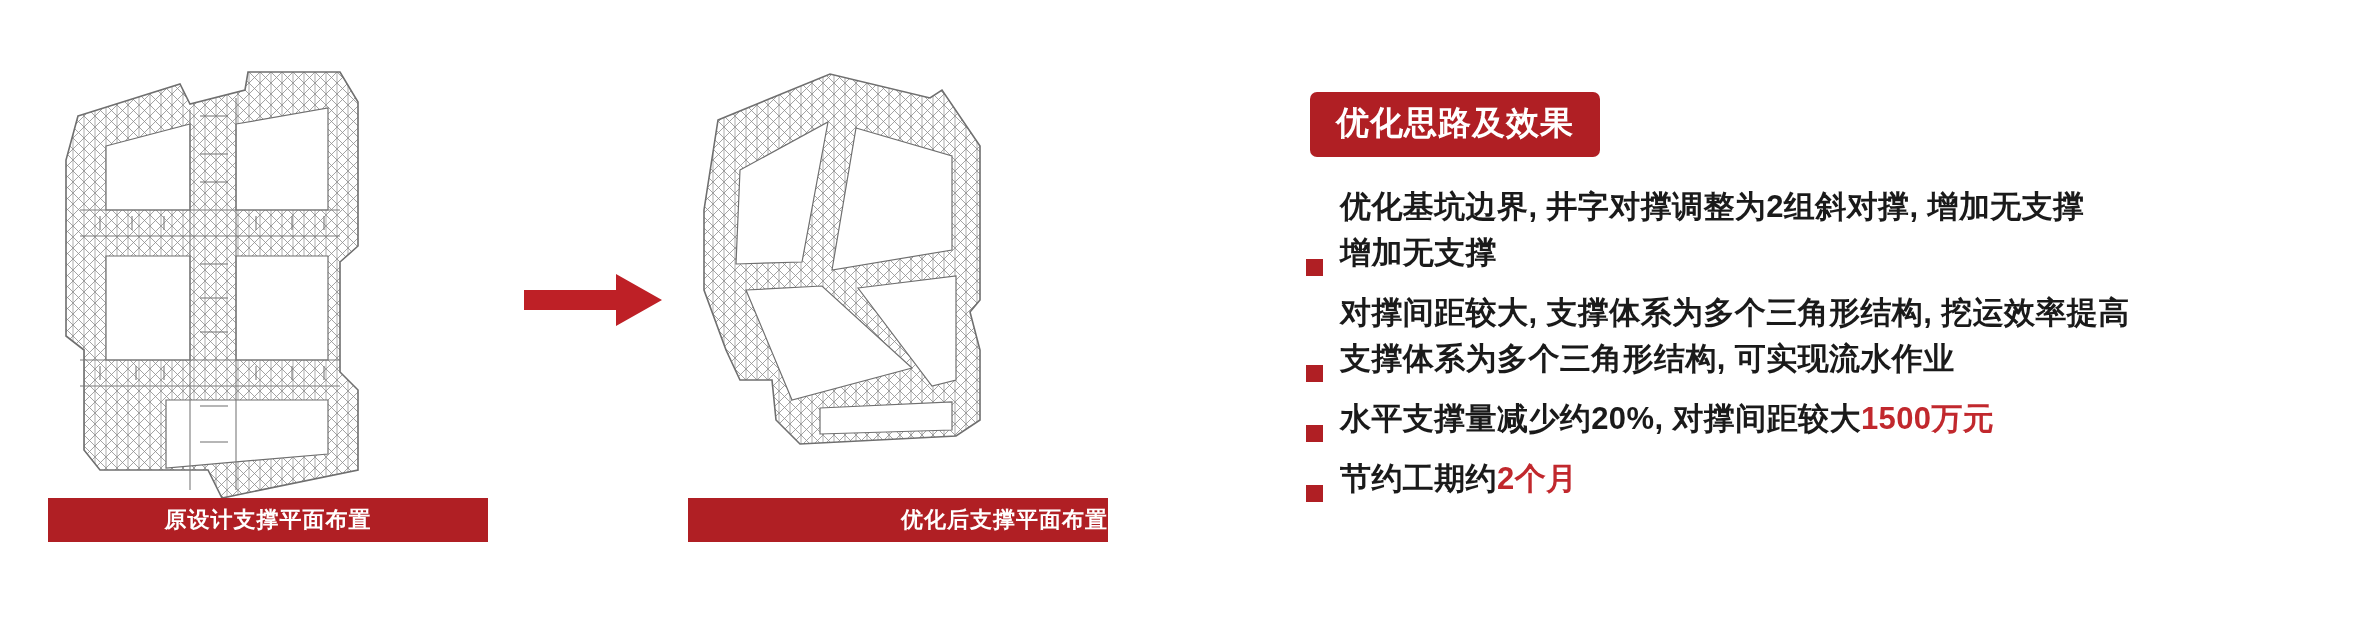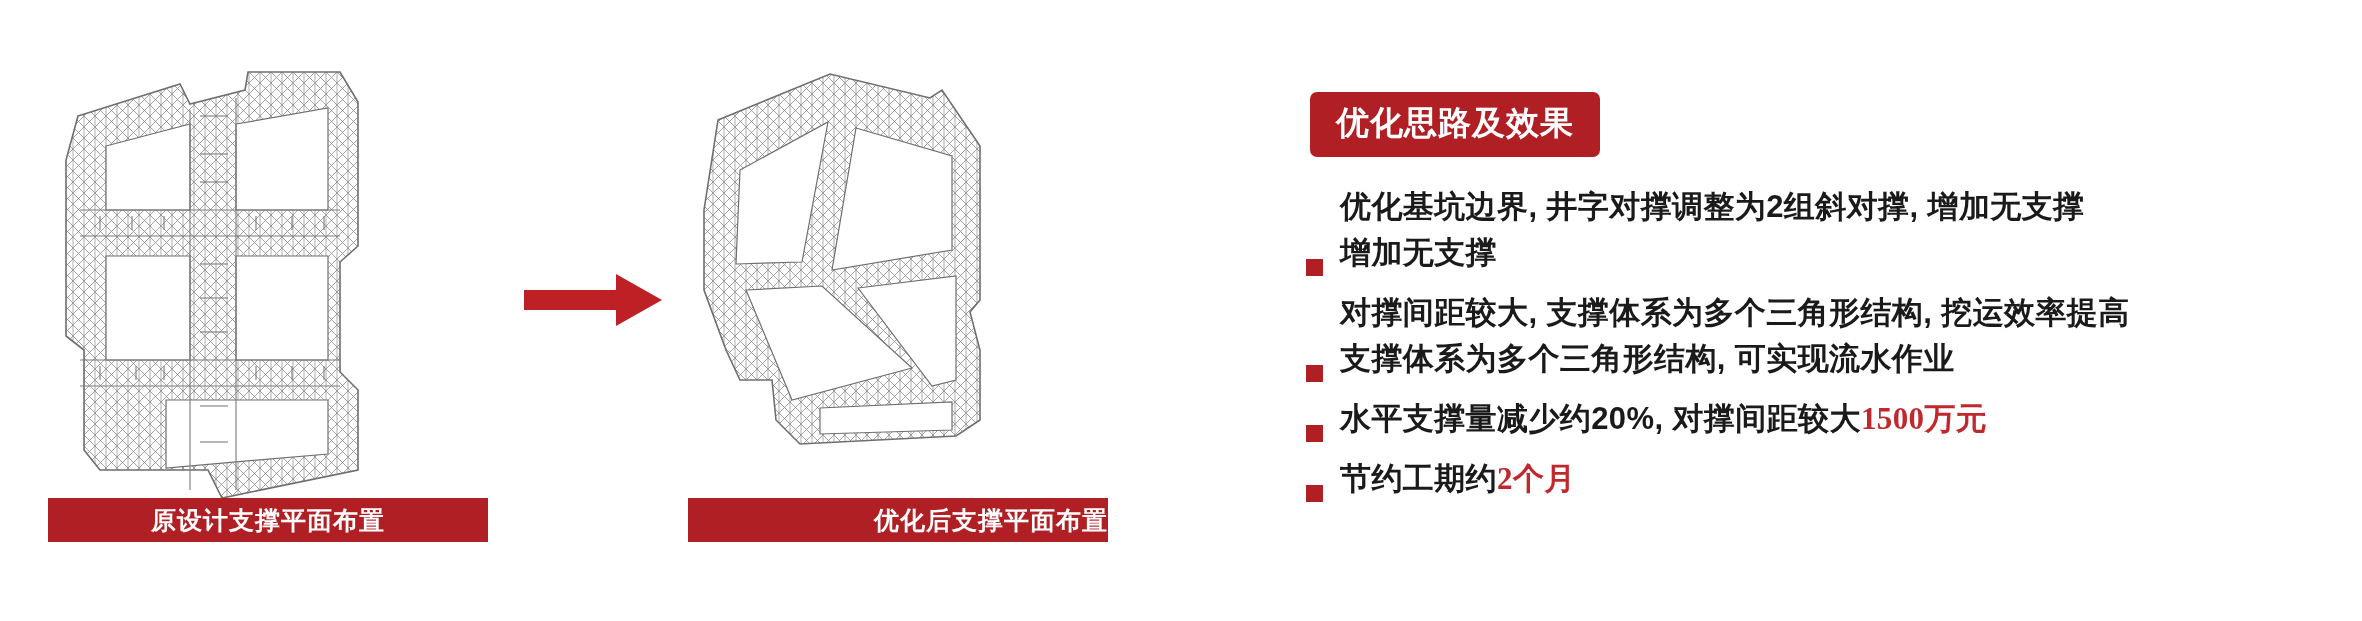--- a/index.html
+++ b/index.html
@@ -36,21 +36,21 @@
   .panel-b { left: 680px; top: 50px; width: 430px; height: 490px; }
 
   .plan-svg {
     display: block;
   }
 
   .caption {
     position: absolute;
     background: #b01f24;
     color: #ffffff;
-    font-size: 25px;
+    font-size: 22px;
     font-weight: bold;
     text-align: center;
     letter-spacing: 1px;
     line-height: 44px;
     height: 44px;
   }
   .caption-a { left: 48px; top: 498px; width: 440px; }
   .caption-b { left: 688px; top: 498px; width: 420px; text-align: right; }
 
   .arrow {
@@ -110,21 +110,20 @@
     font-size: 31px;
     line-height: 46px;
     color: #1a1a1a;
     font-weight: bold;
     letter-spacing: 0.4px;
   }
   .bullet-line { display: block; }
   .hl {
     color: #c1282d;
     font-weight: bold;
-    font-family: Liberation Serif, serif;
   }
 </style>
 </head>
 <body>
 
 <div class="page">
 
   <div class="diagram-area">
 
     <div class="panel panel-a">

